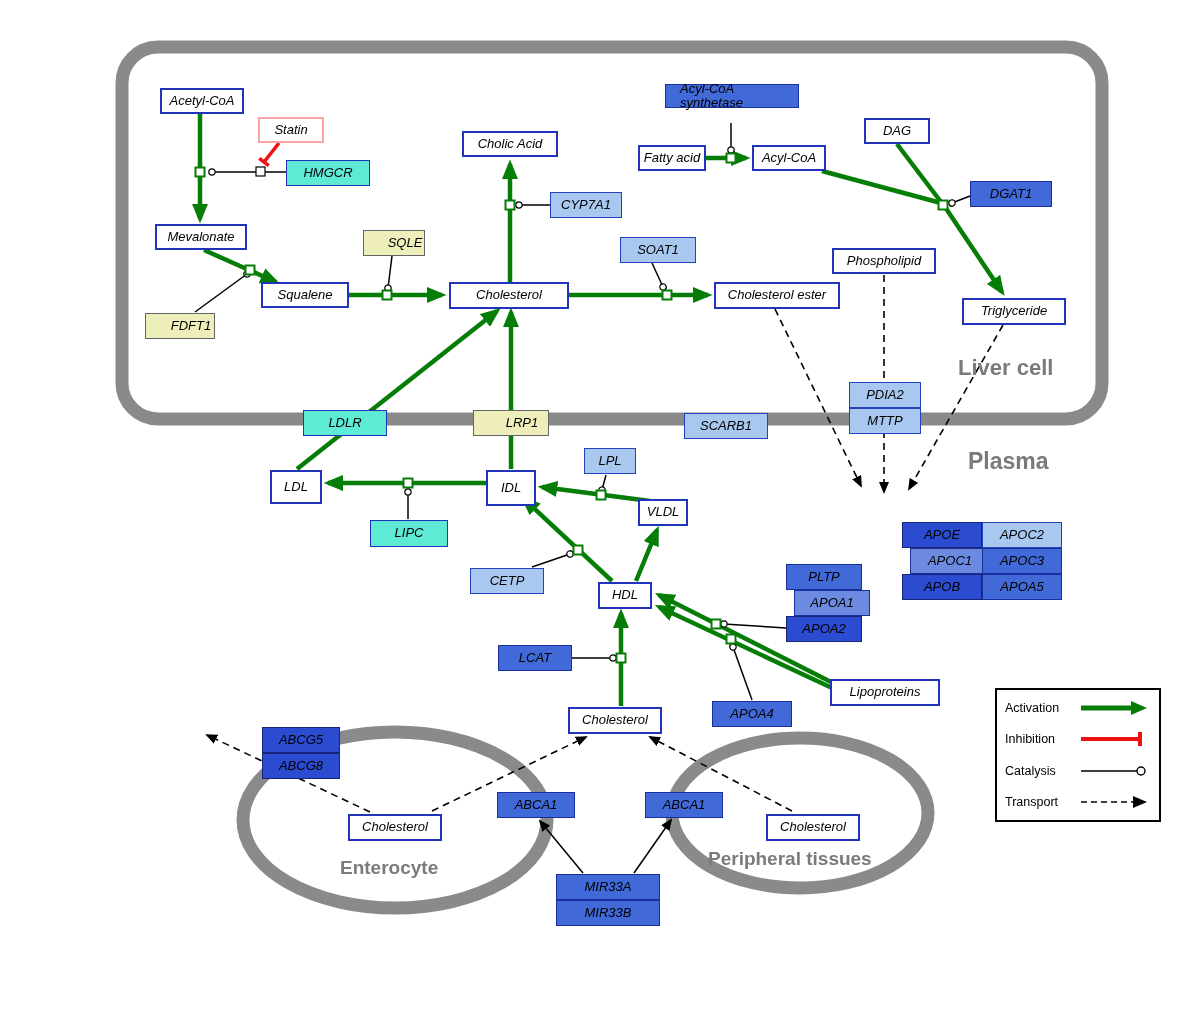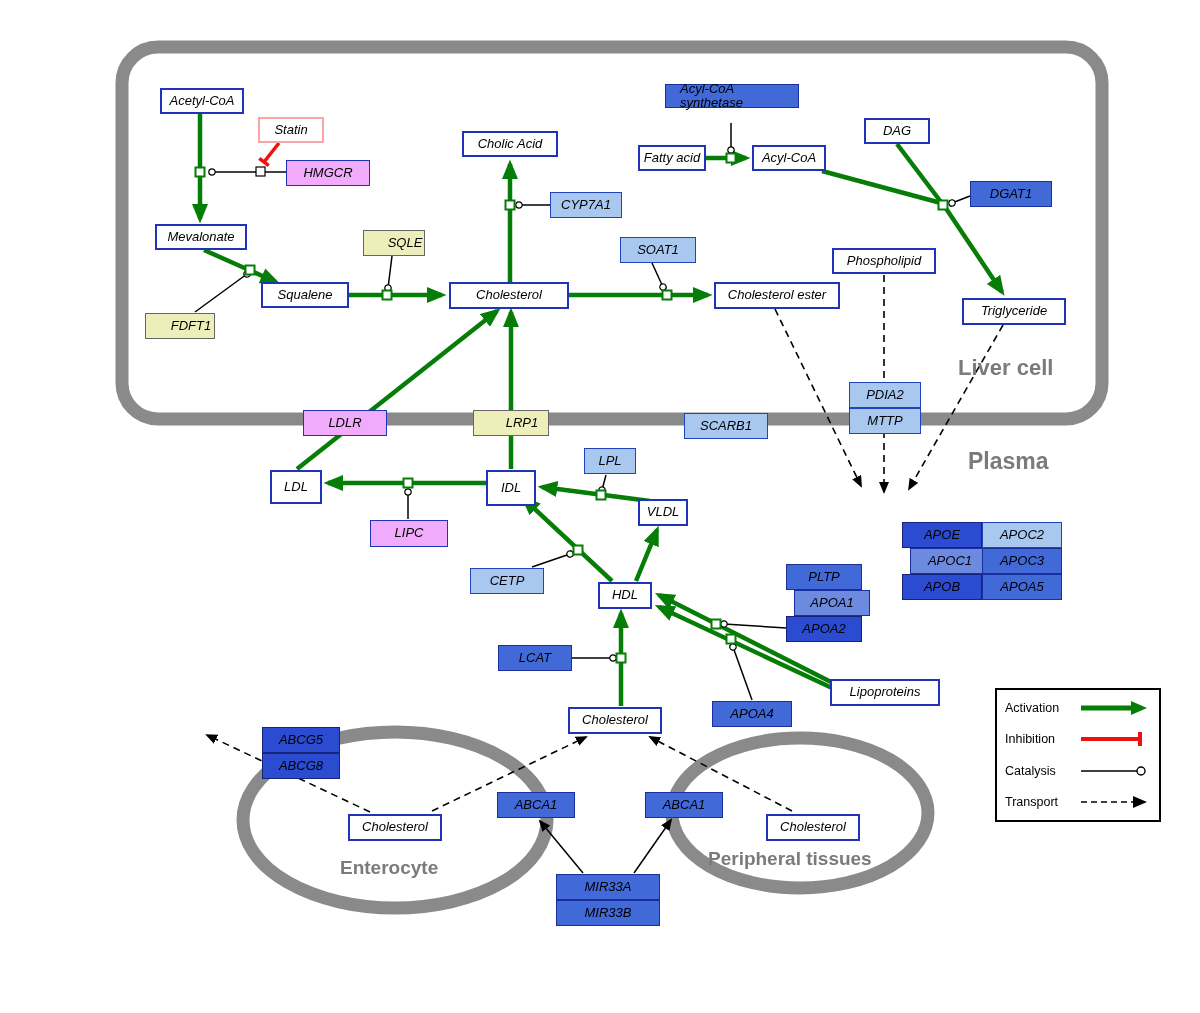--- a/index.html
+++ b/index.html
@@ -9,21 +9,21 @@
   .membrane { fill:none; stroke:#8a8a8a; stroke-width:13; }
   .act { stroke:#067d06; stroke-width:4.5; fill:none; }
   .cat { stroke:#000; stroke-width:1.5; fill:none; }
   .inh { stroke:#ee1111; stroke-width:3.5; fill:none; }
   .tra { stroke:#000; stroke-width:1.6; fill:none; stroke-dasharray:7 5; }
   .jn  { fill:#fff; stroke:#067d06; stroke-width:2; }
   .node { position:absolute; display:flex; align-items:center; justify-content:center;
           text-align:left; font-size:13px; color:#000; line-height:1.1; cursor:pointer;font-style:italic; }
   .e    { background:#fff; border:2px solid #2233bb; }
   .drug { background:#fff; border:2px solid #fca5a5; }
-  .gy   { background:#f0abfc; border:1px solid #2233bb; }
+  .gy   { background:#5eead4; border:1px solid #2233bb; }
   .gp   { background:#eeeebb; border:1px solid #666;padding-left:22px; }
   .glb  { background:#a8c8f0; border:1px solid #2244bb; }
   .gb   { background:#4169d8; border:1px solid #1a2f99; }
   .gb2  { background:#6b8ae0; border:1px solid #1a2f99;margin-left:8px; }
   .gdb  { background:#2b4bd0; border:1px solid #16257a; }
   .rlabel { position:absolute; font-weight:bold; color:#7b7b7b; }
   .legend { position:absolute; left:995px; top:688px; width:166px; height:134px; background:#fff;
             border:2px solid #000; padding:7px 8px; display:flex; flex-direction:column; justify-content:space-between; }
   .lrow { display:flex; align-items:center; justify-content:space-between; height:21px; }
   .lrow span { font-size:12.5px; color:#000; }

